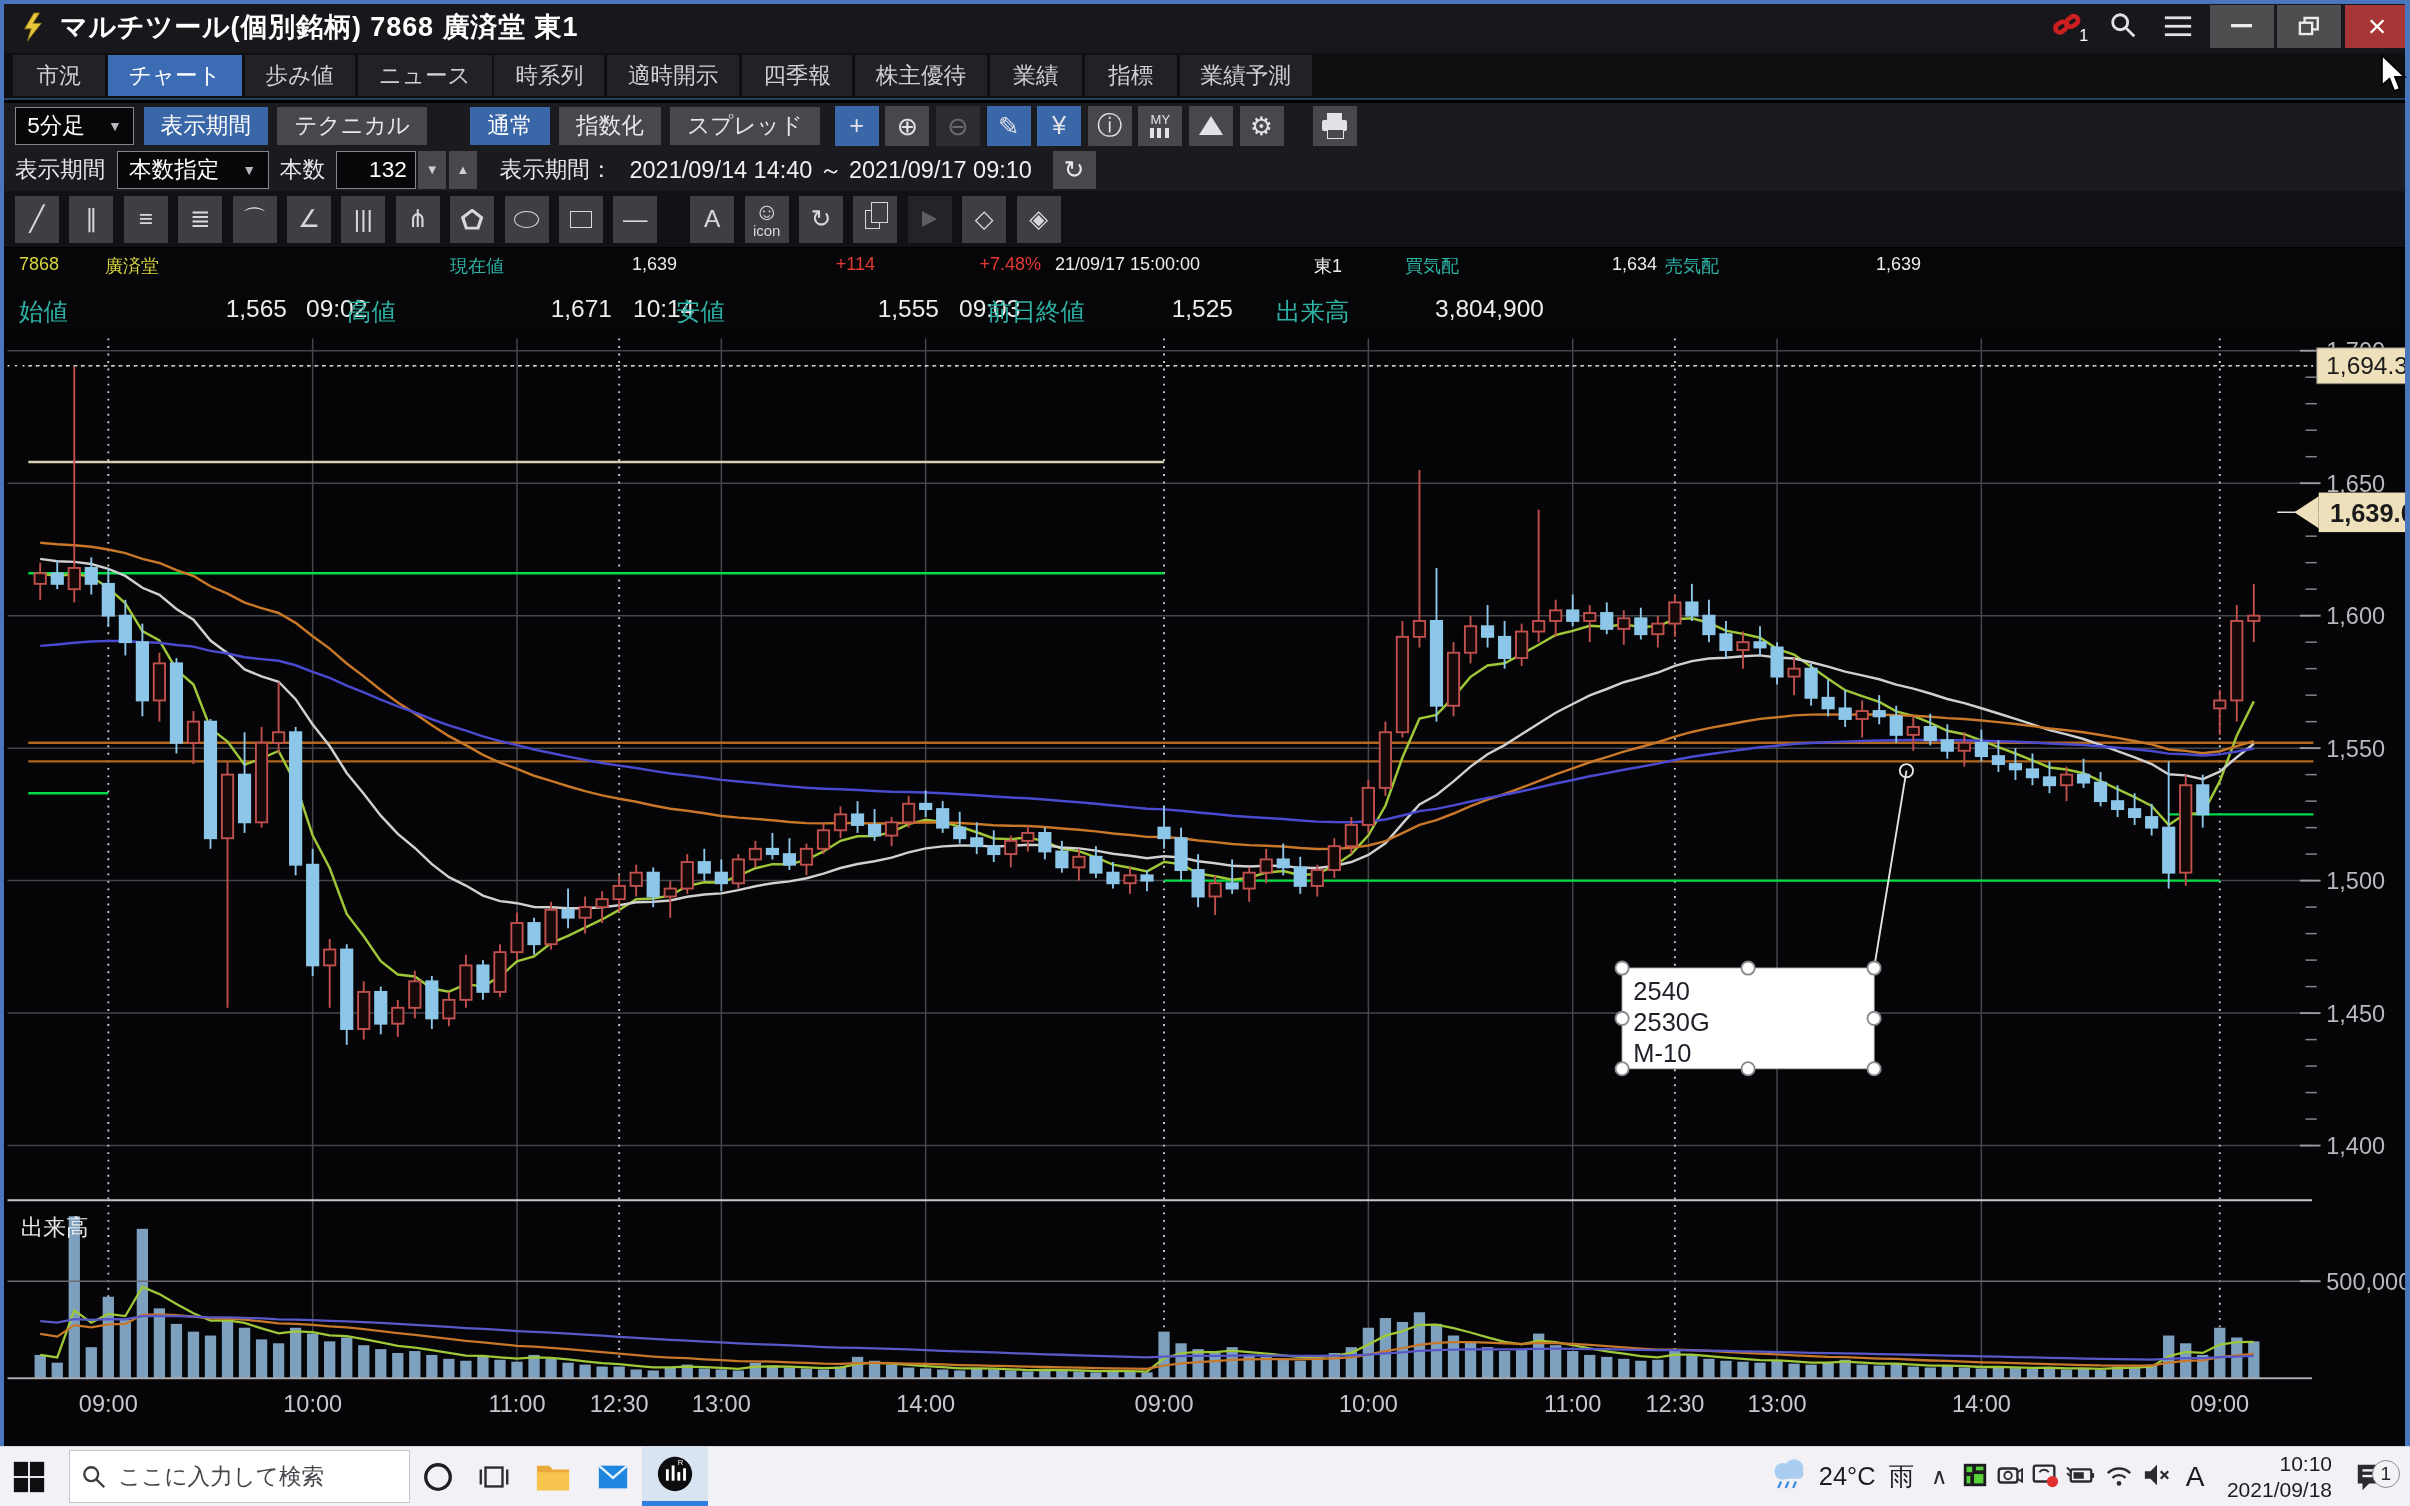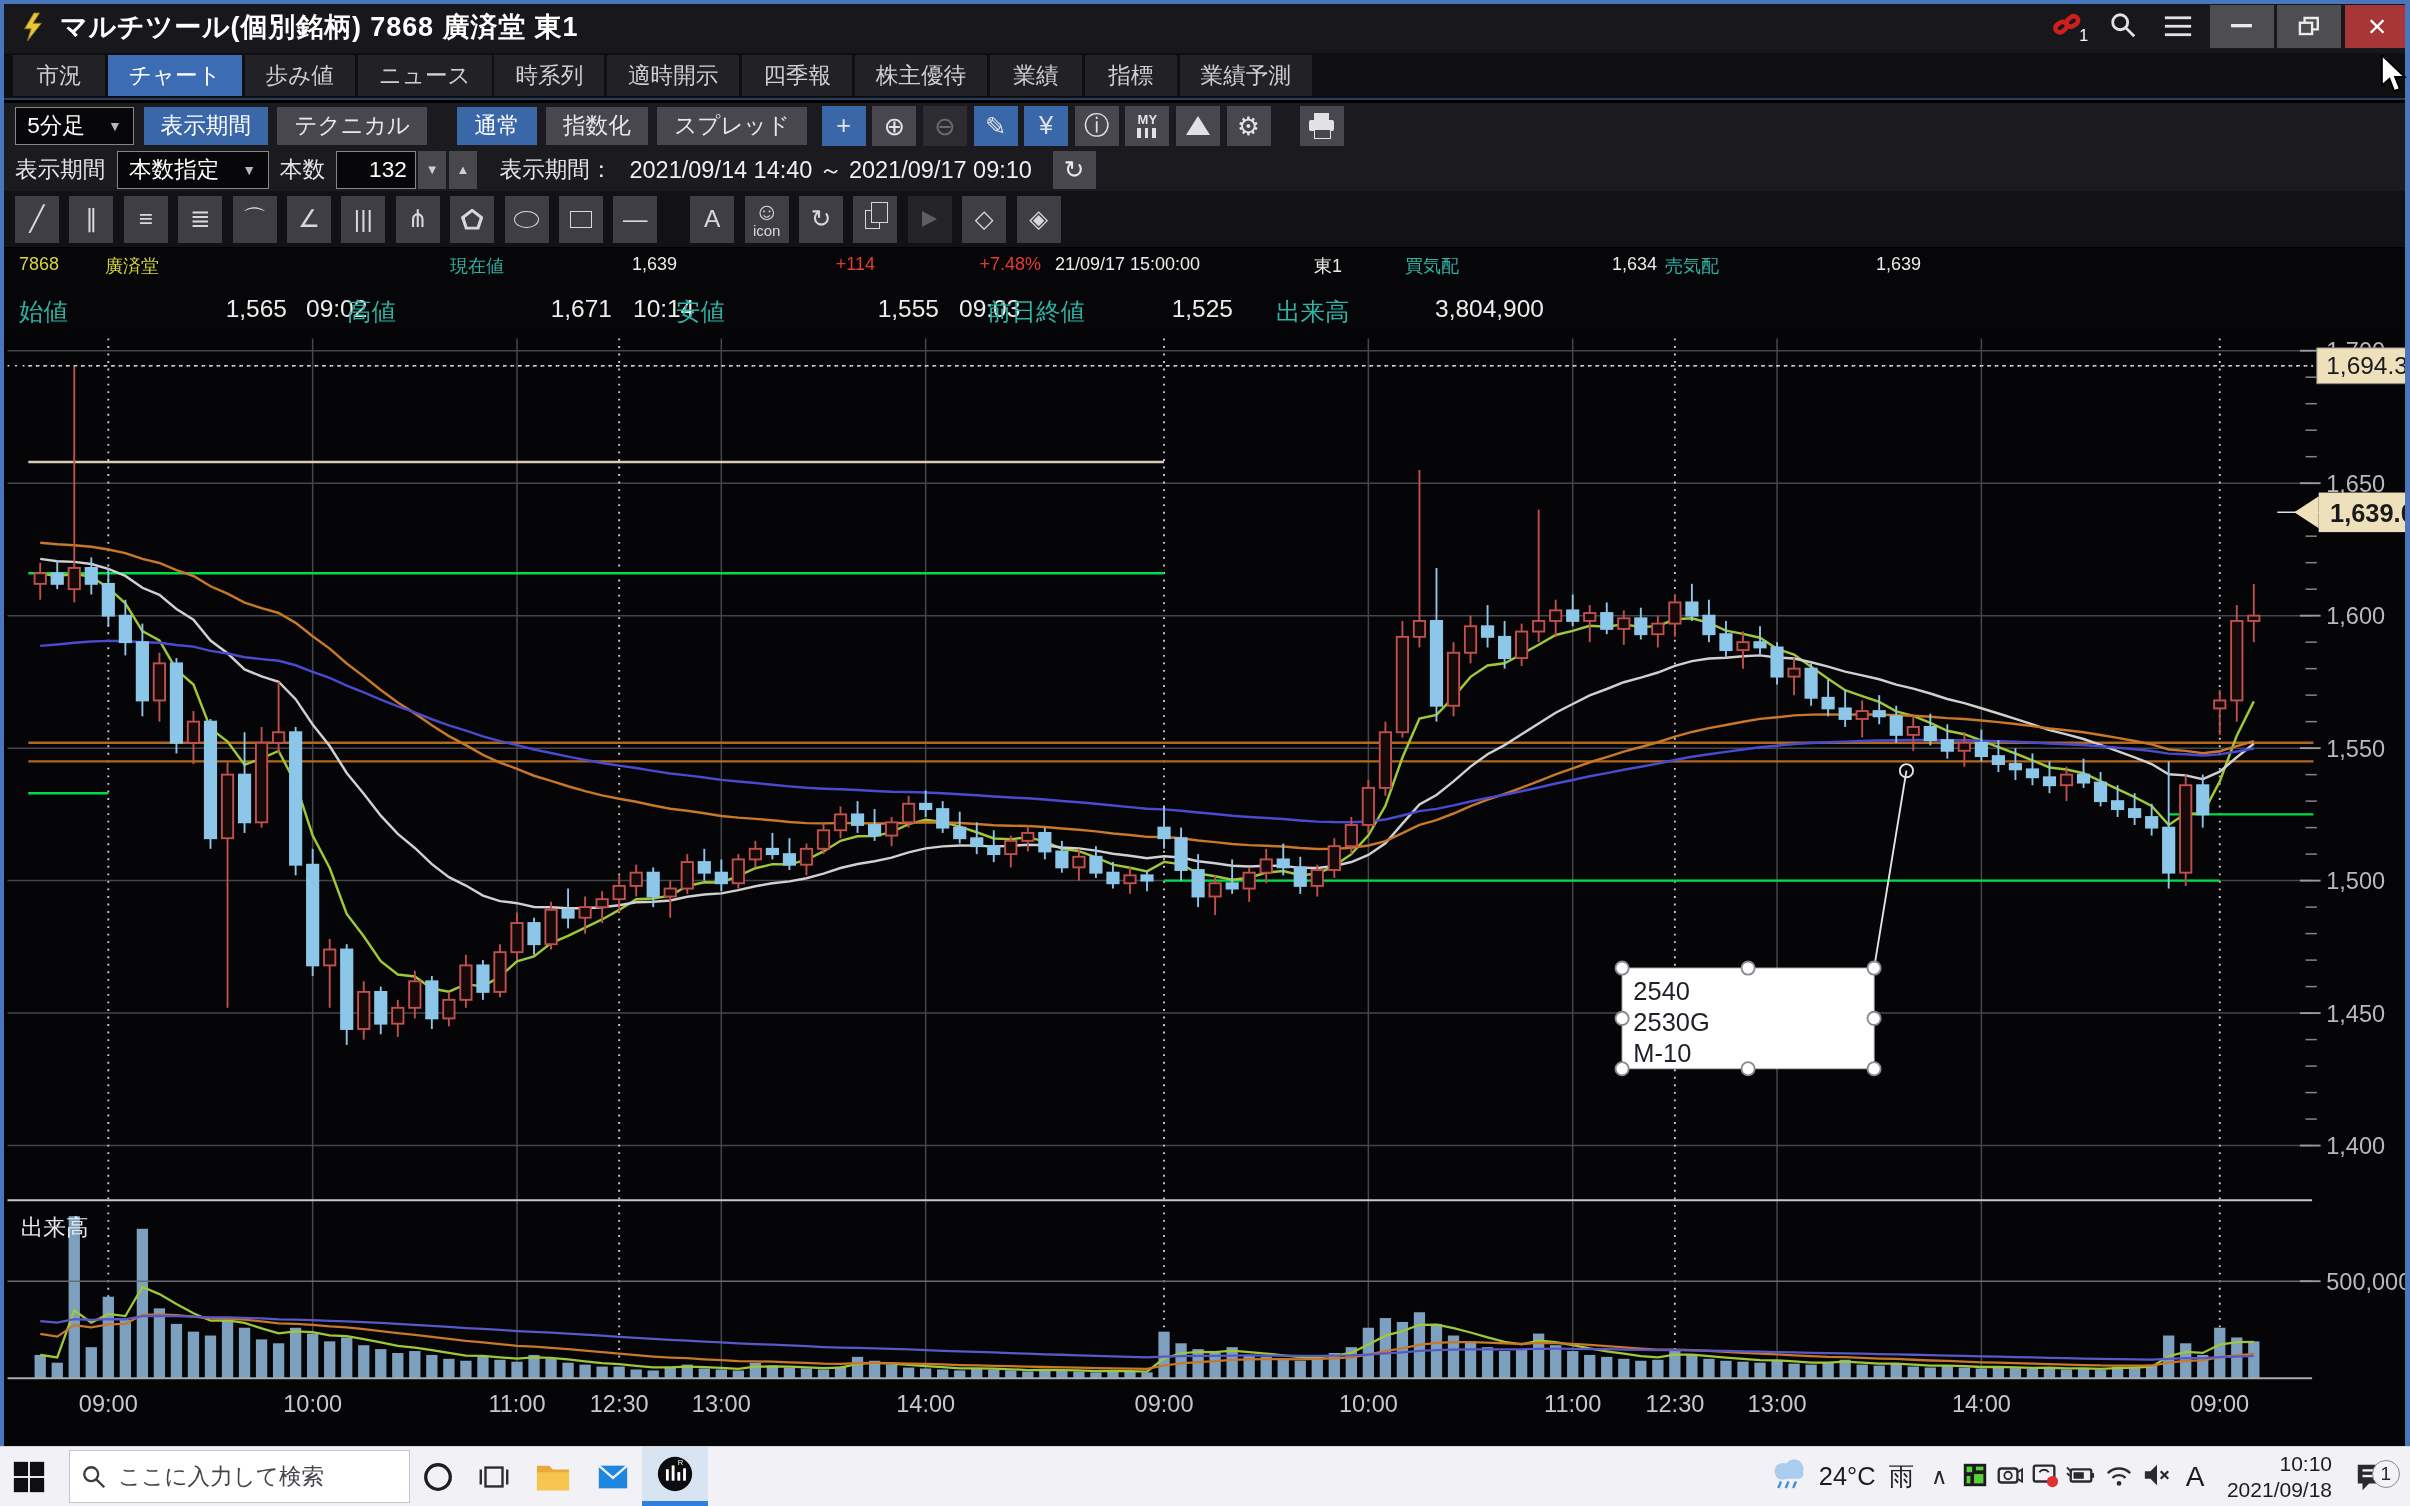--- a/index.html
+++ b/index.html
@@ -39,21 +39,21 @@
 .dtool.dis{opacity:.4}
 .dtool .sub{font-size:15px;margin-top:-1.9px}
 
 .ic-pent{width:22.6px;height:21px;background:#d8d8dc;clip-path:polygon(50% 0,100% 40%,81% 100%,19% 100%,0 40%);position:relative}
 .ic-pent::after{content:"";position:absolute;left:3.8px;top:3.8px;right:3.8px;bottom:2.8px;background:#3e3e44;clip-path:polygon(50% 0,100% 40%,81% 100%,19% 100%,0 40%)}
 .ic-ell{width:24.5px;height:17px;border:1.9px solid #d8d8dc;border-radius:50%}
 .ic-rect{width:22.6px;height:17px;border:1.9px solid #d8d8dc}
 .ic-copy{width:15px;height:19px;border:1.9px solid #d8d8dc;position:relative;margin-right:5.6px}
 .ic-copy::after{content:"";position:absolute;left:4.7px;top:-8.5px;width:15px;height:19px;border:1.9px solid #d8d8dc;background:#3e3e44}
 .ic-ptr{width:0;height:0;border-top:8.5px solid transparent;border-bottom:8.5px solid transparent;border-left:15px solid #cfcfd4}
-.ic-my{font-size:13px;font-weight:bold;line-height:1;text-align:center}
+.ic-my{font-size:13px;font-weight:normal;line-height:1;text-align:center}
 .ic-my .bars{display:block;width:21px;height:10.4px;margin-top:1.9px;background:repeating-linear-gradient(90deg,#e2e2e6 0 3.8px,transparent 3.8px 7.5px)}
 .ic-area{width:0;height:0;border-left:12.2px solid transparent;border-right:12.2px solid transparent;border-bottom:19px solid #e2e2e6}
 .ic-print{width:24.5px;height:10.4px;background:#e2e2e6;border-radius:1.9px;position:relative;margin:7.5px 0}
 .ic-print::before{content:"";position:absolute;left:4.7px;top:-7.5px;width:15px;height:7.5px;background:#e2e2e6}
 .ic-print::after{content:"";position:absolute;left:4.7px;bottom:-8.5px;width:15px;height:8.5px;background:#47474d;border:1.9px solid #e2e2e6}
 
 .info1{position:absolute;top:248px;left:0;width:2411px;height:41px;background:#060608;font-size:18px;z-index:25}
 .info2{position:absolute;top:289px;left:0;width:2411px;height:40px;background:#060608;font-size:24.5px;z-index:25}
 .info1 span,.info2 span{position:absolute;top:5.6px;white-space:nowrap}
 .num{text-align:right;display:inline-block}
@@ -142,21 +142,21 @@
     <div class="tab">業績予測</div>
   </div>
 
 <div class="toolbar1">
   <div class="dd">
     <span>5分足</span>
     <span class="caret">▼</span>
   </div>
   <button class="tbtn blue">表示期間</button>
   <button class="tbtn">テクニカル</button>
-  <button class="tbtn blue" style="margin-left:21px">通常</button>
+  <button class="tbtn blue" style="margin-left:34px">通常</button>
   <button class="tbtn">指数化</button>
   <button class="tbtn">スプレッド</button>
   <div id="tb-icons" style="display:flex;gap:6.6px;margin-left:5.6px">
       <button class="ibtn blue">+</button>
       <button class="ibtn">⊕</button>
       <button class="ibtn dis">⊖</button>
       <button class="ibtn blue">✎</button>
       <button class="ibtn blue">¥</button>
       <button class="ibtn">ⓘ</button>
       <button class="ibtn">

